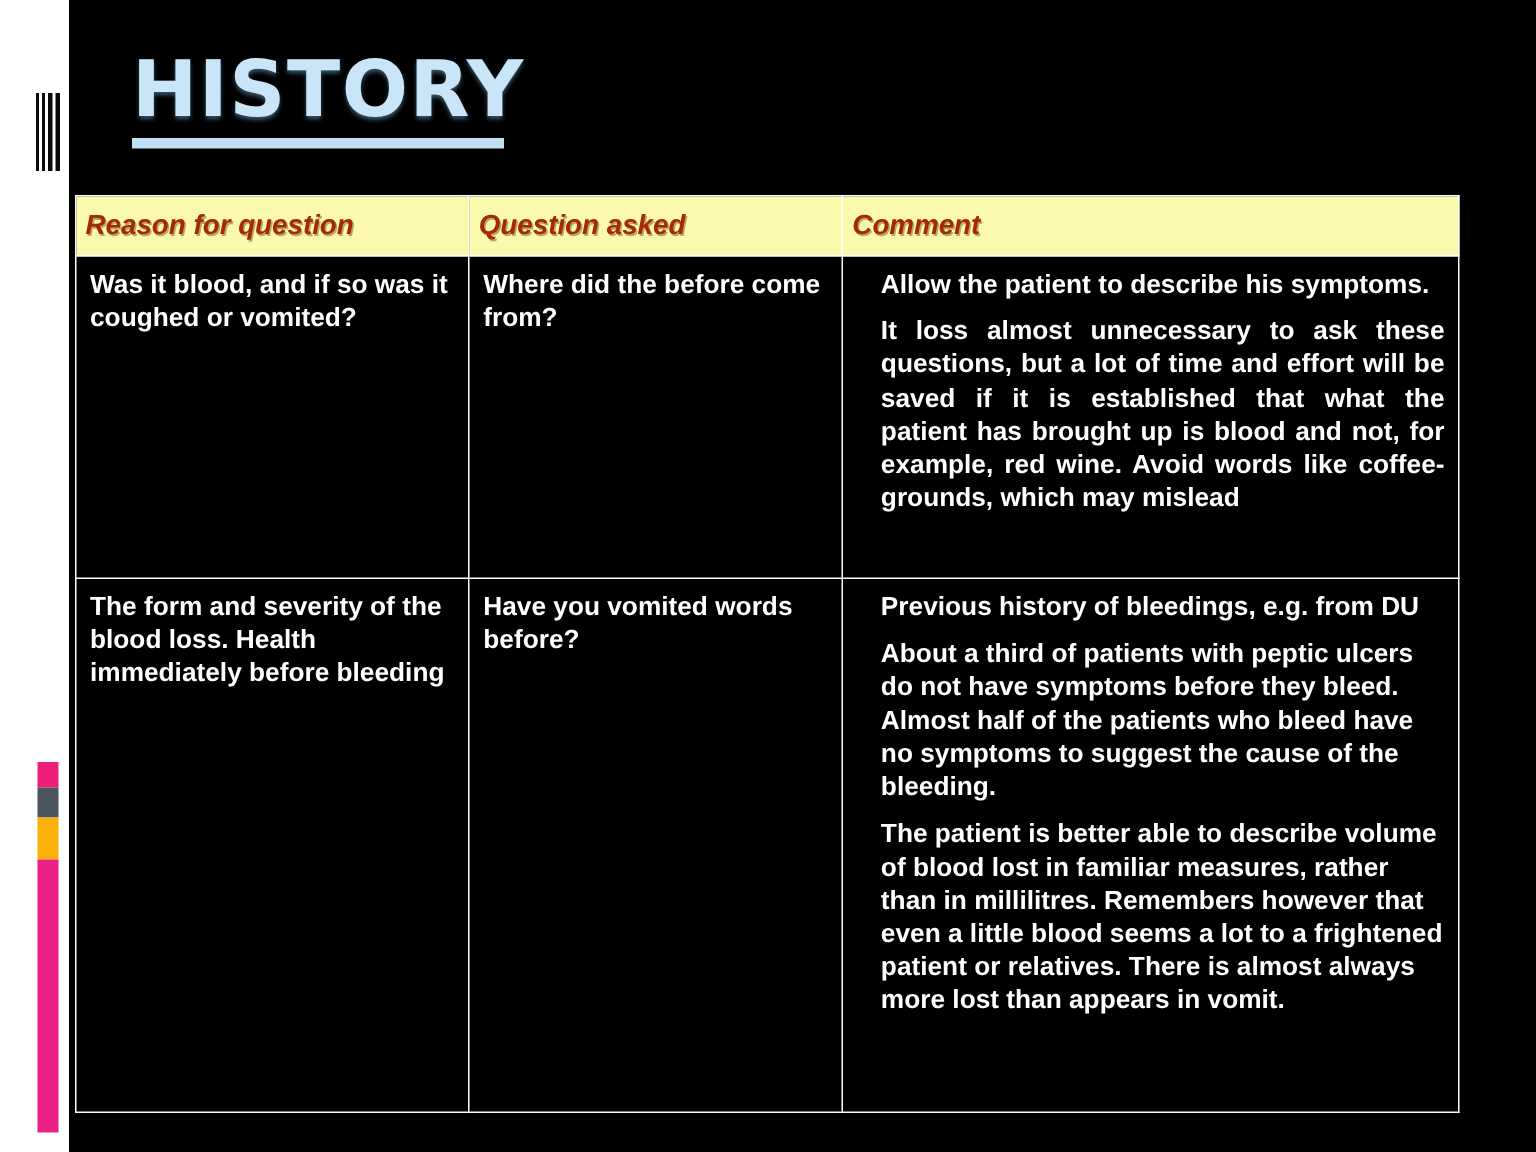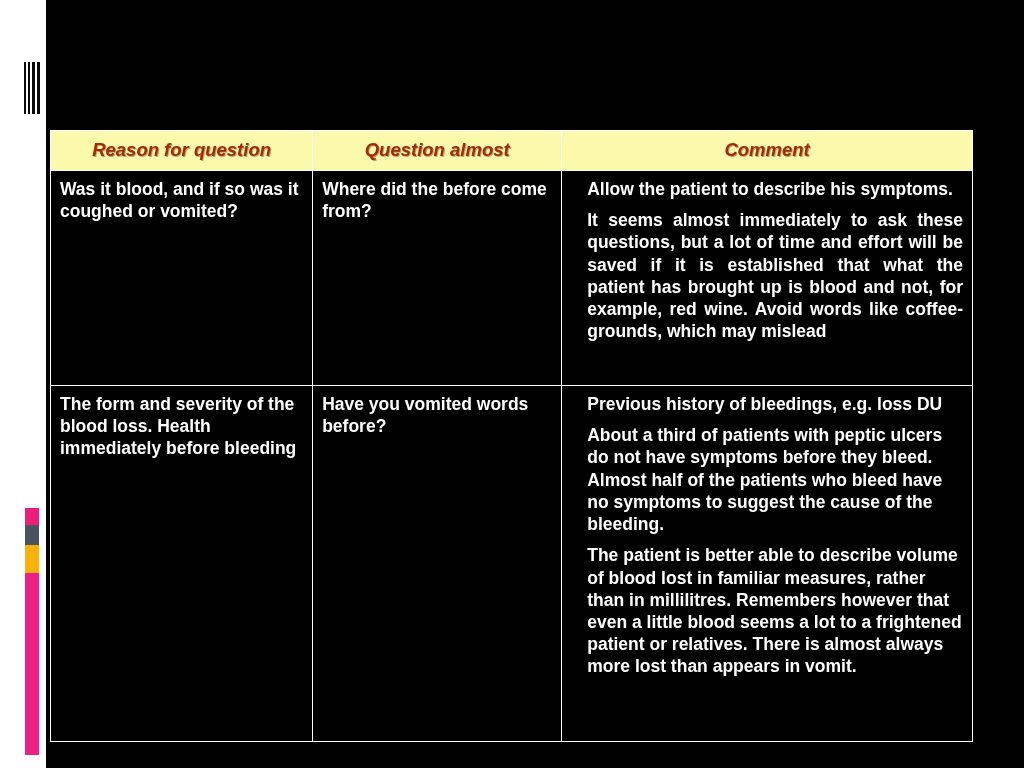--- a/index.html
+++ b/index.html
@@ -116,21 +116,21 @@
     vertical-align: top;
     padding: 7px 9px 9px 9px;
   }
 
   .tbl thead th {
     background: #fbf9ab;
     color: #a52a04;
     font-size: 18.5px;
     font-weight: bold;
     font-style: italic;
-    text-align: center;
+    text-align: left;
     padding: 8px 6px 9px 6px;
     text-shadow: 1px 1px 0 rgba(60,15,0,.35);
     height: 38px;
   }
 
   .tbl tbody td {
     color: #ffffff;
     font-size: 17.5px;
     font-weight: bold;
     line-height: 1.27;
@@ -162,45 +162,49 @@
       <i class="b4"></i>
     </div>
     <div class="rail-chips">
       <span class="chip c1"></span>
       <span class="chip c2"></span>
       <span class="chip c3"></span>
       <span class="chip c4"></span>
     </div>
   </div>
 
+  <div class="title-wrap">
+    <div class="slide-title">HISTORY</div>
+    <div class="title-rule"></div>
+  </div>
 
   <table class="tbl">
     <thead>
       <tr>
         <th class="col-a">Reason for question</th>
-        <th class="col-b">Question almost</th>
+        <th class="col-b">Question asked</th>
         <th class="col-c">Comment</th>
       </tr>
     </thead>
     <tbody>
 
       <tr class="row1">
         <td class="col-a">Was it blood, and if so was it coughed or vomited?</td>
         <td class="col-b">Where did the before come from?</td>
         <td class="col-c">
           <p>Allow the patient to describe his symptoms.</p>
-          <p class="justify">It seems almost immediately to ask these questions, but a lot of time and effort will be saved if it is established that what the patient has brought up is blood and not, for example, red wine. Avoid words like coffee-grounds, which may mislead</p>
+          <p class="justify">It loss almost unnecessary to ask these questions, but a lot of time and effort will be saved if it is established that what the patient has brought up is blood and not, for example, red wine. Avoid words like coffee-grounds, which may mislead</p>
         </td>
       </tr>
 
       <tr class="row2">
         <td class="col-a">The form and severity of the blood loss. Health immediately before bleeding</td>
         <td class="col-b">Have you vomited words before?</td>
         <td class="col-c">
-          <p>Previous history of bleedings, e.g. loss DU</p>
+          <p>Previous history of bleedings, e.g. from DU</p>
           <p>About a third of patients with peptic ulcers do not have symptoms before they bleed. Almost half of the patients who bleed have no symptoms to suggest the cause of the bleeding.</p>
           <p>The patient is better able to describe volume of blood lost in familiar measures, rather than in millilitres. Remembers however that even a little blood seems a lot to a frightened patient or relatives. There is almost always more lost than appears in vomit.</p>
         </td>
       </tr>
 
     </tbody>
   </table>
 
 </div>
 

